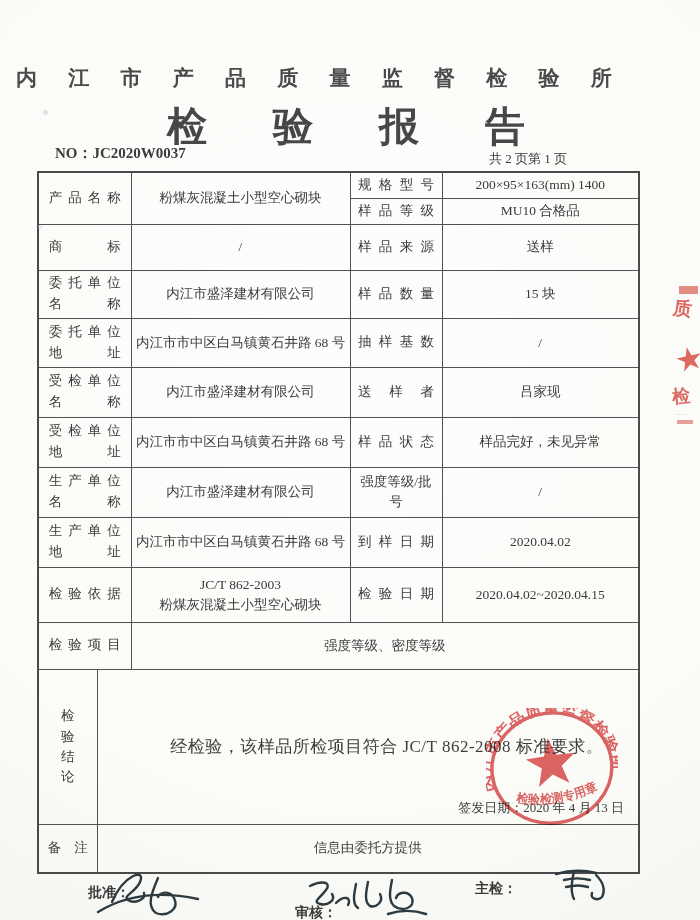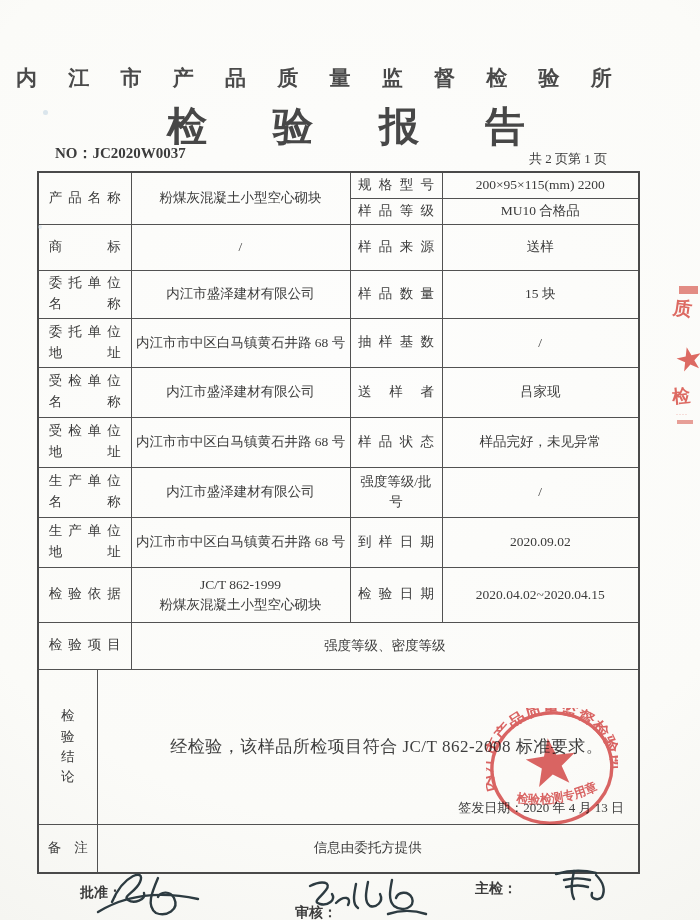--- a/index.html
+++ b/index.html
@@ -10,21 +10,21 @@
         background:radial-gradient(circle at 50% 38%, #fdfdfc 0%, #fbfbf8 70%, #f5f5f1 100%);}
   .ink{color:#3b3b3b;}
   
   .org-name{position:absolute;top:64px;left:0;right:0;text-align:left;
             font-size:21px;font-weight:700;letter-spacing:13px;padding-left:16px;
             color:#4a4a4a;white-space:nowrap;}
   .report-title{position:absolute;top:99px;left:0;right:0;text-align:center;
             font-size:40px;font-weight:700;letter-spacing:28px;padding-left:20px;
             color:#474747;white-space:nowrap;}
   .report-no{position:absolute;top:144px;left:55px;font-size:15px;font-weight:600;color:#3c3c3c;}
-  .page-indicator{position:absolute;top:150px;left:489px;font-size:13px;color:#3c3c3c;margin-left:40px;}
+  .page-indicator{position:absolute;top:150px;left:489px;font-size:13px;color:#3c3c3c;}
   
   table.report{position:absolute;left:37px;top:171px;width:601px;
         border-collapse:collapse;table-layout:fixed;
         border:2px solid #4a4a4a;background:transparent;}
   table.report td{border:1px solid #525252;font-size:13.5px;color:#3b3b3b;
         text-align:center;vertical-align:middle;padding:2px 4px;
         overflow:hidden;white-space:pre-line;line-height:1.5;}
   .jl{margin:0 auto;text-align:justify;text-align-last:justify;white-space:pre-line;line-height:1.55;}
   .w72{width:72px;font-family:Liberation Serif, serif;} .w76{width:76px;} .w40{width:40px;font-family:Liberation Serif, serif;}
   td.small-label{font-size:11.5px;padding:0;}
@@ -33,21 +33,21 @@
   td.concl-cell{position:relative;text-align:left;vertical-align:top;}
   .concl-text{padding:20px 10px 0 48px;font-size:17px;letter-spacing:0.5px;color:#3e3e3e;}
   .sign-date{position:absolute;right:14px;bottom:6px;font-size:13px;color:#3e3e3e;margin-top:44px;}
   td.vlab{font-size:15px;line-height:1.75;}
   
   .h25{height:25px;} .h24{height:24px;} .h46{height:46px;} .h48{height:48px;}
   .h49{height:49px;} .h50{height:50px;} .h55{height:55px;} .h47{height:47px;}
   .h155{height:155px;}
   
   .foot-label{position:absolute;font-size:14px;font-weight:700;color:#3c3c3c;top:884px;}
-  .fl-approve{left:80px;text-align:center;} .fl-review{left:295px;margin-top:20px;} .fl-chief{left:475px;top:880px;}
+  .fl-approve{left:88px;text-align:center;} .fl-review{left:295px;margin-top:20px;} .fl-chief{left:475px;top:880px;}
   .sig{position:absolute;}
   .sig path{fill:none;stroke:#2d3b41;stroke-width:2.4;stroke-linecap:round;stroke-linejoin:round;}
   
   .stamp{position:absolute;left:486px;top:708px;width:132px;height:124px;
          mix-blend-mode:multiply;opacity:0.88;}
   
   .edge-stamp{position:absolute;left:664px;top:284px;width:36px;height:142px;
         overflow:hidden;color:#dd5b53;filter:blur(0.4px);opacity:0.9;
         mix-blend-mode:multiply;}
   .edge-bar{position:absolute;left:15px;top:2px;width:19px;height:8px;background:#e4827a;}
@@ -75,21 +75,21 @@
         <col style="width:34px">
         <col style="width:219px">
       <col style="width:92px">
         <col style="width:197px">
     </colgroup>
     <tbody>
         <tr class="h25">
       <td colspan="2" rowspan="2"><div class="jl w72">产 品 名 称</div></td>
       <td rowspan="2">粉煤灰混凝土小型空心砌块</td>
       <td><div class="jl w76">规 格 型 号</div></td>
-      <td>200×95×115(mm)  2200</td>
+      <td>200×95×163(mm)  1400</td>
     </tr>
     <tr class="h24">
       <td><div class="jl w76">样 品 等 级</div></td>
       <td>MU10 合格品</td>
     </tr>
     <tr class="h46">
       <td colspan="2"><div class="jl w72">商 标</div></td>
       <td>/</td>
       <td><div class="jl w76">样 品 来 源</div></td>
       <td>送样</td>
@@ -127,25 +127,25 @@
 名 称</div></td>
       <td>内江市盛泽建材有限公司</td>
       <td class="small-label">强度等级/批号</td>
       <td>/</td>
     </tr>
     <tr class="h50">
       <td colspan="2"><div class="jl w72">生 产 单 位
 地 址</div></td>
       <td>内江市市中区白马镇黄石井路 68 号</td>
       <td><div class="jl w76">到 样 日 期</div></td>
-      <td>2020.09.02</td>
+      <td>2020.04.02</td>
     </tr>
     <tr class="h55">
       <td colspan="2"><div class="jl w72">检 验 依 据</div></td>
-      <td>JC/T 862-1999
+      <td>JC/T 862-2003
 粉煤灰混凝土小型空心砌块</td>
       <td><div class="jl w76">检 验 日 期</div></td>
       <td>2020.04.02~2020.04.15</td>
     </tr>
     <tr class="h47">
       <td colspan="2"><div class="jl w72">检 验 项 目</div></td>
       <td colspan="3" class="items-val">强度等级、密度等级</td>
     </tr>
     <tr class="h155">
       <td class="vlab">检

